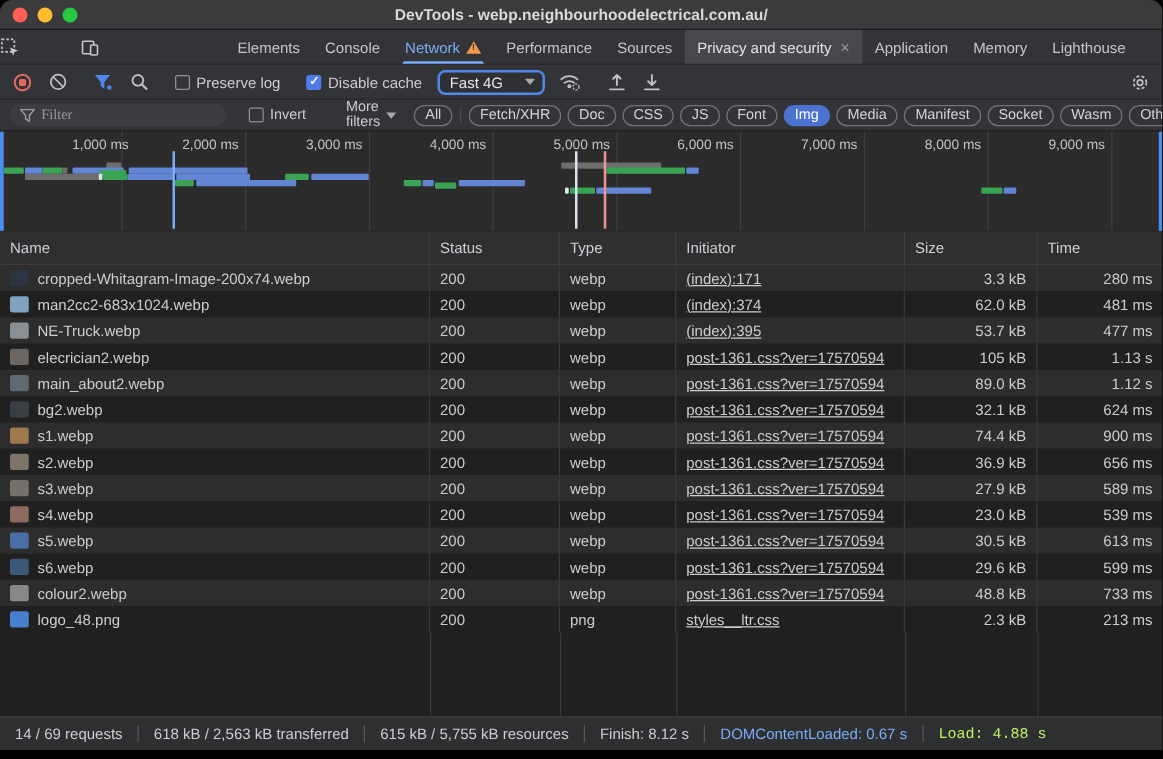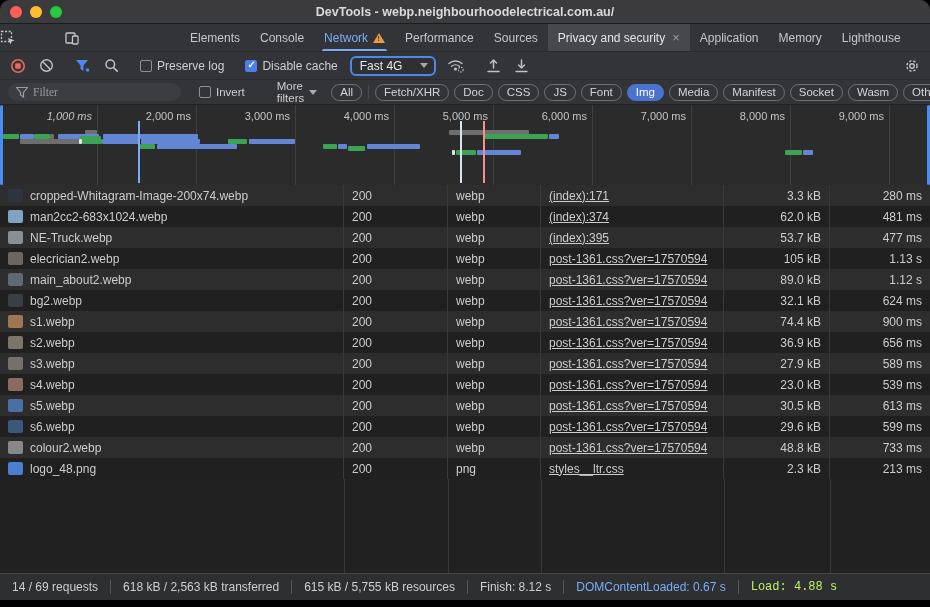--- a/index.html
+++ b/index.html
@@ -269,21 +269,21 @@
         <div class="chip">Media</div>
         <div class="chip">Manifest</div>
         <div class="chip">Socket</div>
         <div class="chip">Wasm</div>
         <div class="chip">Other</div>
       </div>
   </div>
 
   <div class="overview" id="overview-host">
       <div class="ov-grid" style="left: 97px;"></div>
-      <div class="ov-label" style="left: 97px; font-style: italic;">1,000 ms</div>
+      <div class="ov-label" style="left: 108px;">1,000 ms</div>
       <div class="ov-grid" style="left: 196px;"></div>
       <div class="ov-label" style="left: 196px;">2,000 ms</div>
       <div class="ov-grid" style="left: 295px;"></div>
       <div class="ov-label" style="left: 295px;">3,000 ms</div>
       <div class="ov-grid" style="left: 394px;"></div>
       <div class="ov-label" style="left: 394px;">4,000 ms</div>
       <div class="ov-grid" style="left: 493px;"></div>
       <div class="ov-label" style="left: 493px;">5,000 ms</div>
       <div class="ov-grid" style="left: 592px;"></div>
       <div class="ov-label" style="left: 592px;">6,000 ms</div>
@@ -324,20 +324,28 @@
       <div class="ov-bar" style="left: 785px; top: 45px; width: 17px; background: rgb(58, 163, 84);"></div>
       <div class="ov-bar" style="left: 803px; top: 45px; width: 10px; background: rgb(98, 134, 211);"></div>
       <div class="ov-event" style="left: 138px; background: rgb(124, 172, 248);"></div>
       <div class="ov-event" style="left: 460px; background: rgb(215, 227, 241);"></div>
       <div class="ov-event" style="left: 483px; background: rgb(240, 147, 141);"></div>
       <div class="ov-handle" style="left: 0px;"></div>
       <div class="ov-handle" style="right: 0px;"></div>
     </div>
 
   <div class="nettable">
+    <div class="thead" id="thead-host">
+        <div class="th c-name">Name</div>
+        <div class="th c-status">Status</div>
+        <div class="th c-type">Type</div>
+        <div class="th c-init">Initiator</div>
+        <div class="th c-size">Size</div>
+        <div class="th c-time">Time</div>
+      </div>
     <div id="rows-host" style="display:flex;flex-direction:column;flex:0 0 auto;">
         <div class="trow odd">
           <div class="td c-name">
             <span class="rowicon" style="background: rgb(43, 52, 64);"></span>
             <span>cropped-Whitagram-Image-200x74.webp</span>
           </div>
           <div class="td c-status">200</div>
           <div class="td c-type">webp</div>
           <div class="td c-init">
             <span class="link">(index):171</span>

